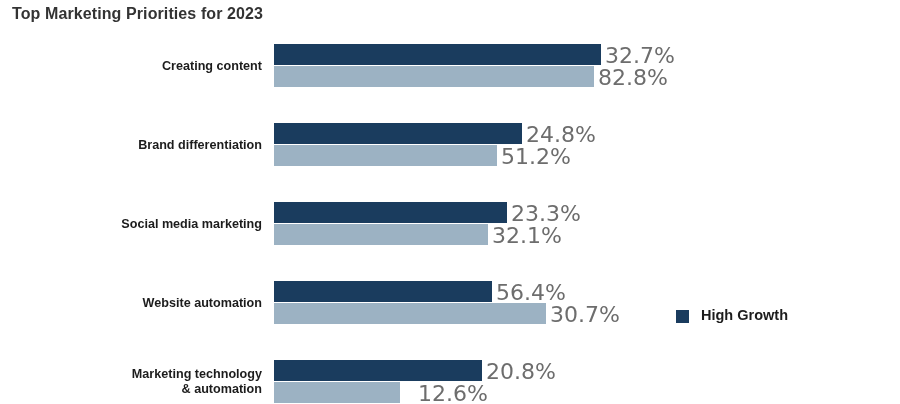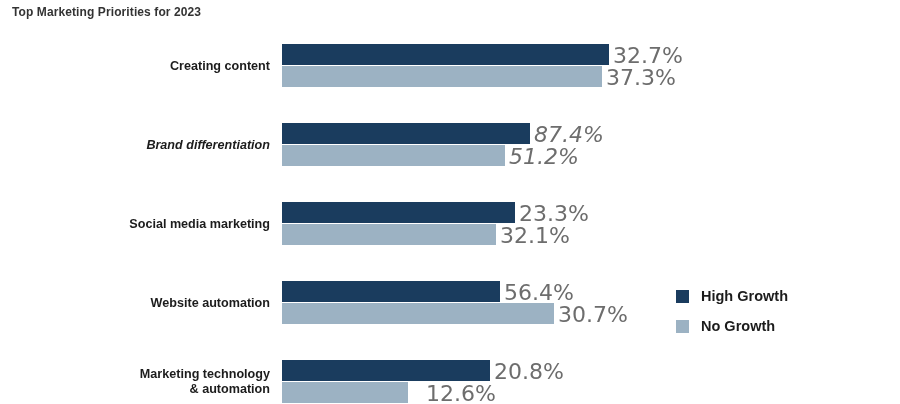--- a/index.html
+++ b/index.html
@@ -13,35 +13,34 @@
     position: relative;
     overflow: hidden;
     font-family: "Liberation Sans", sans-serif;
     -webkit-font-smoothing: antialiased;
   }
 
   #chart-title {
     position: absolute;
     left: 12px;
     top: 5px;
-    font-size: 12px;
+    font-size: 16px;
     font-weight: bold;
     color: #333333;
     letter-spacing: 0.1px;
     white-space: nowrap;
   }
 
   
   #plot-area {
     position: absolute;
     left: 0;
     top: 36px;
     width: 832px;
     height: 368px;
-    margin-left: 8px;
   }
 
   .bar-group {
     position: absolute;
     left: 0;
     width: 900px;
     height: 52px;
   }
 
   .category-label {
@@ -87,22 +86,23 @@
   }
 
   
   #legend {
     position: absolute;
     left: 676px;
     top: 281px;
   }
   .legend-item {
     display: flex;
-    align-items: center;
+    align-items: flex-end;
     height: 30px;
+    margin-top: 12px;
   }
   .legend-swatch {
     width: 13px;
     height: 13px;
     margin-right: 12px;
     flex: 0 0 auto;
   }
   .legend-swatch.high { background: #1a3c5e; }
   .legend-swatch.no   { background: #9cb2c3; }
   .legend-label {
@@ -119,28 +119,28 @@
 
 <div id="plot-area">
     <div class="bar-group" style="top: 4px;">
       <div class="category-label">Creating content</div>
       <div class="bar-row top">
         <div class="bar high" style="width: 327px;"></div>
         <div class="bar-value" style="left: 331px;">32.7%</div>
       </div>
       <div class="bar-row bottom">
         <div class="bar no" style="width: 320px;"></div>
-        <div class="bar-value" style="left: 324px;">37.3%</div>
+        <div class="bar-value" style="left: 324px;">82.8%</div>
       </div>
     </div>
-    <div class="bar-group" style="top: 83px; font-style: italic;">
+    <div class="bar-group" style="top: 83px;">
       <div class="category-label">Brand differentiation</div>
       <div class="bar-row top">
         <div class="bar high" style="width: 248px;"></div>
-        <div class="bar-value" style="left: 252px;">87.4%</div>
+        <div class="bar-value" style="left: 252px;">24.8%</div>
       </div>
       <div class="bar-row bottom">
         <div class="bar no" style="width: 223px;"></div>
         <div class="bar-value" style="left: 227px;">51.2%</div>
       </div>
     </div>
     <div class="bar-group" style="top: 162px;">
       <div class="category-label">Social media marketing</div>
       <div class="bar-row top">
         <div class="bar high" style="width: 233px;"></div>
@@ -174,17 +174,13 @@
         <div class="bar-value" style="left: 144px;">12.6%</div>
       </div>
     </div>
   </div>
 
 <div id="legend">
     <div class="legend-item">
       <span class="legend-swatch high"></span>
       <span class="legend-label">High Growth</span>
     </div>
-    <div class="legend-item">
-      <span class="legend-swatch no"></span>
-      <span class="legend-label">No Growth</span>
-    </div>
   </div>
 
 </body></html>

